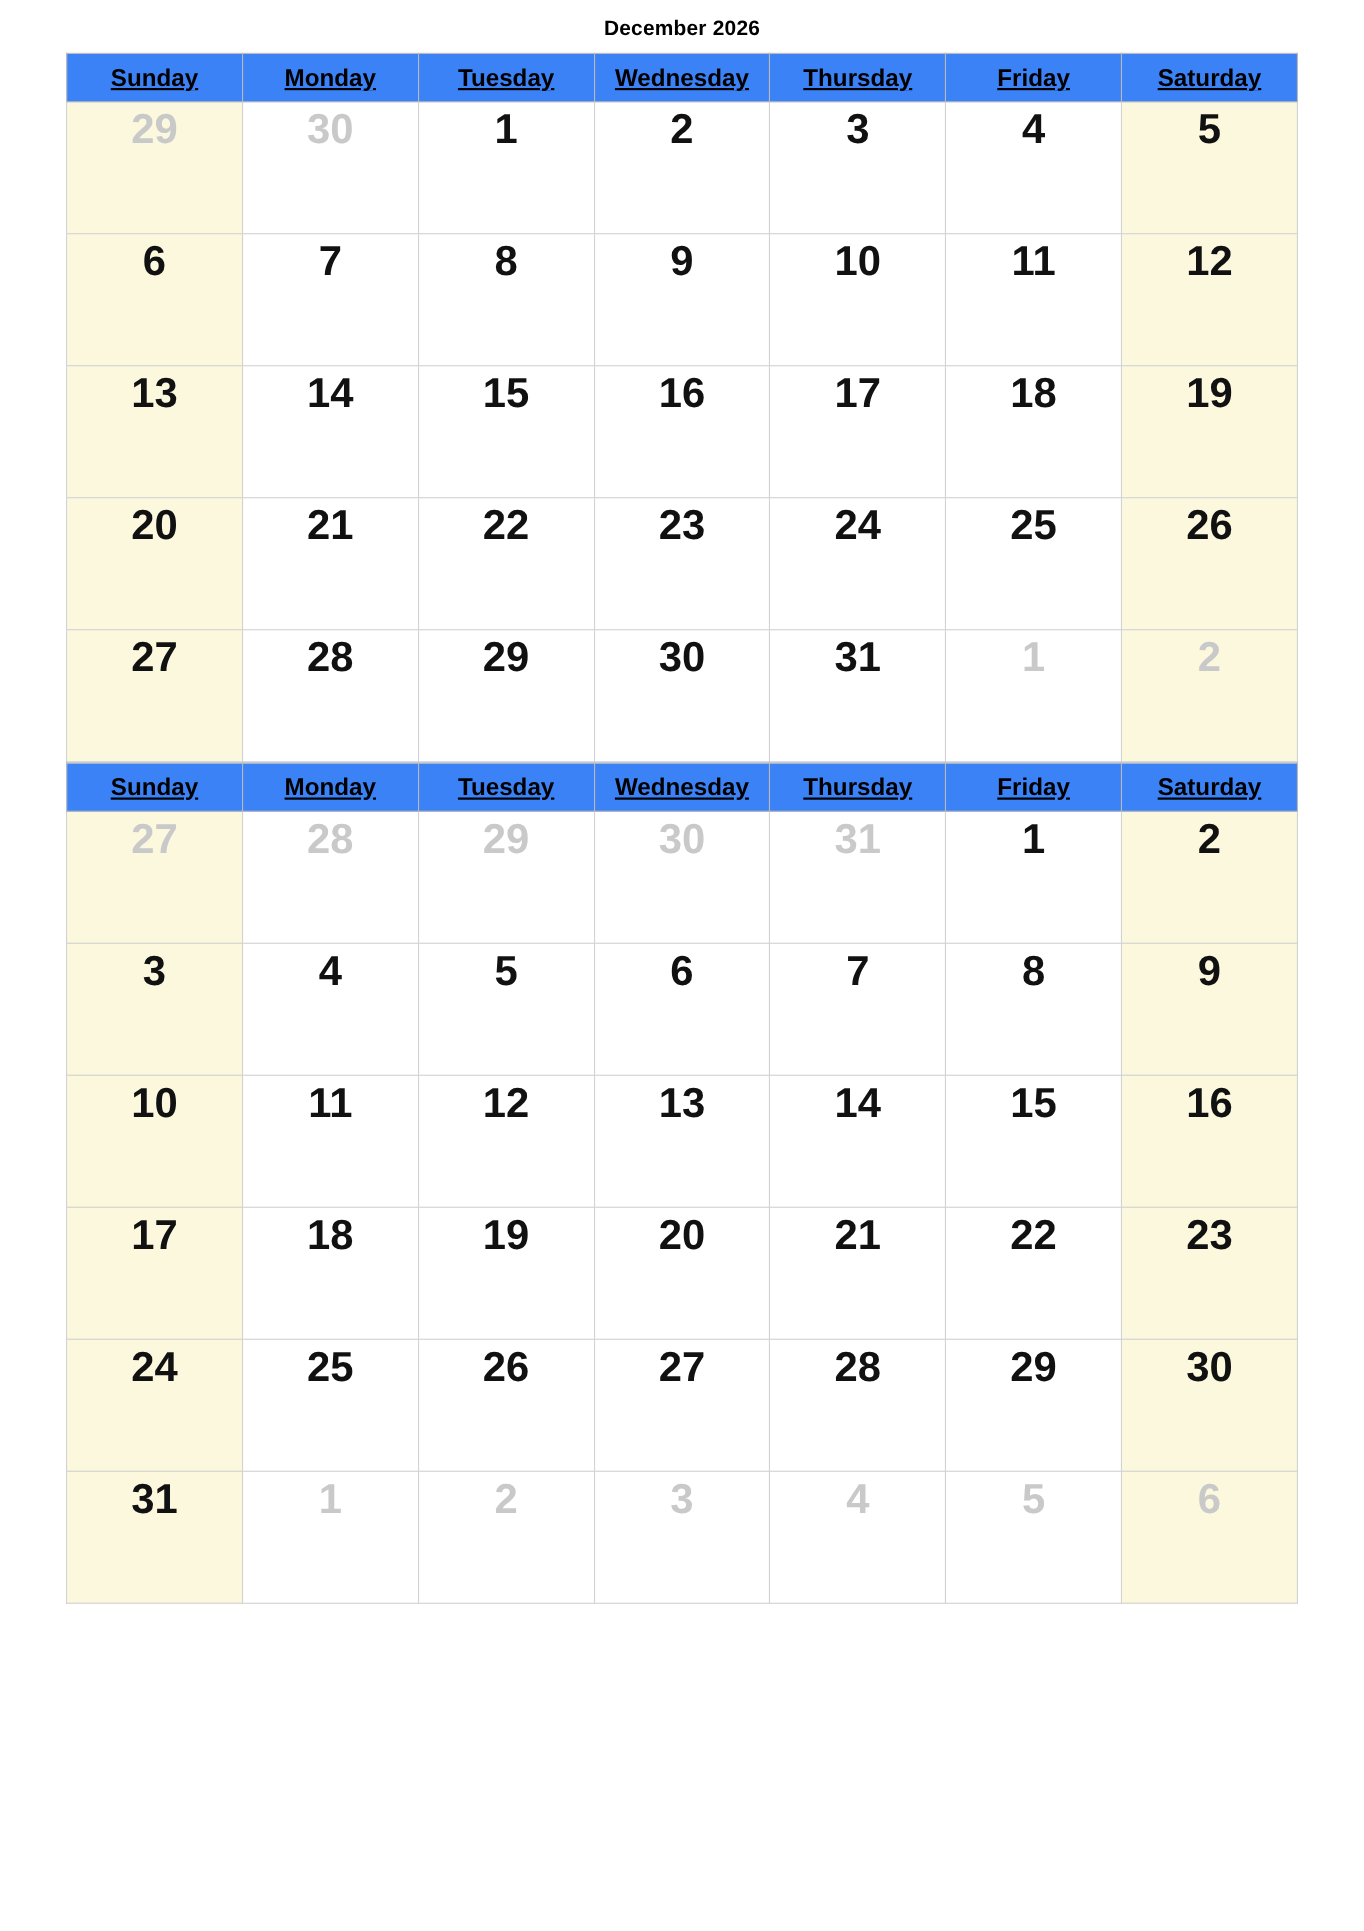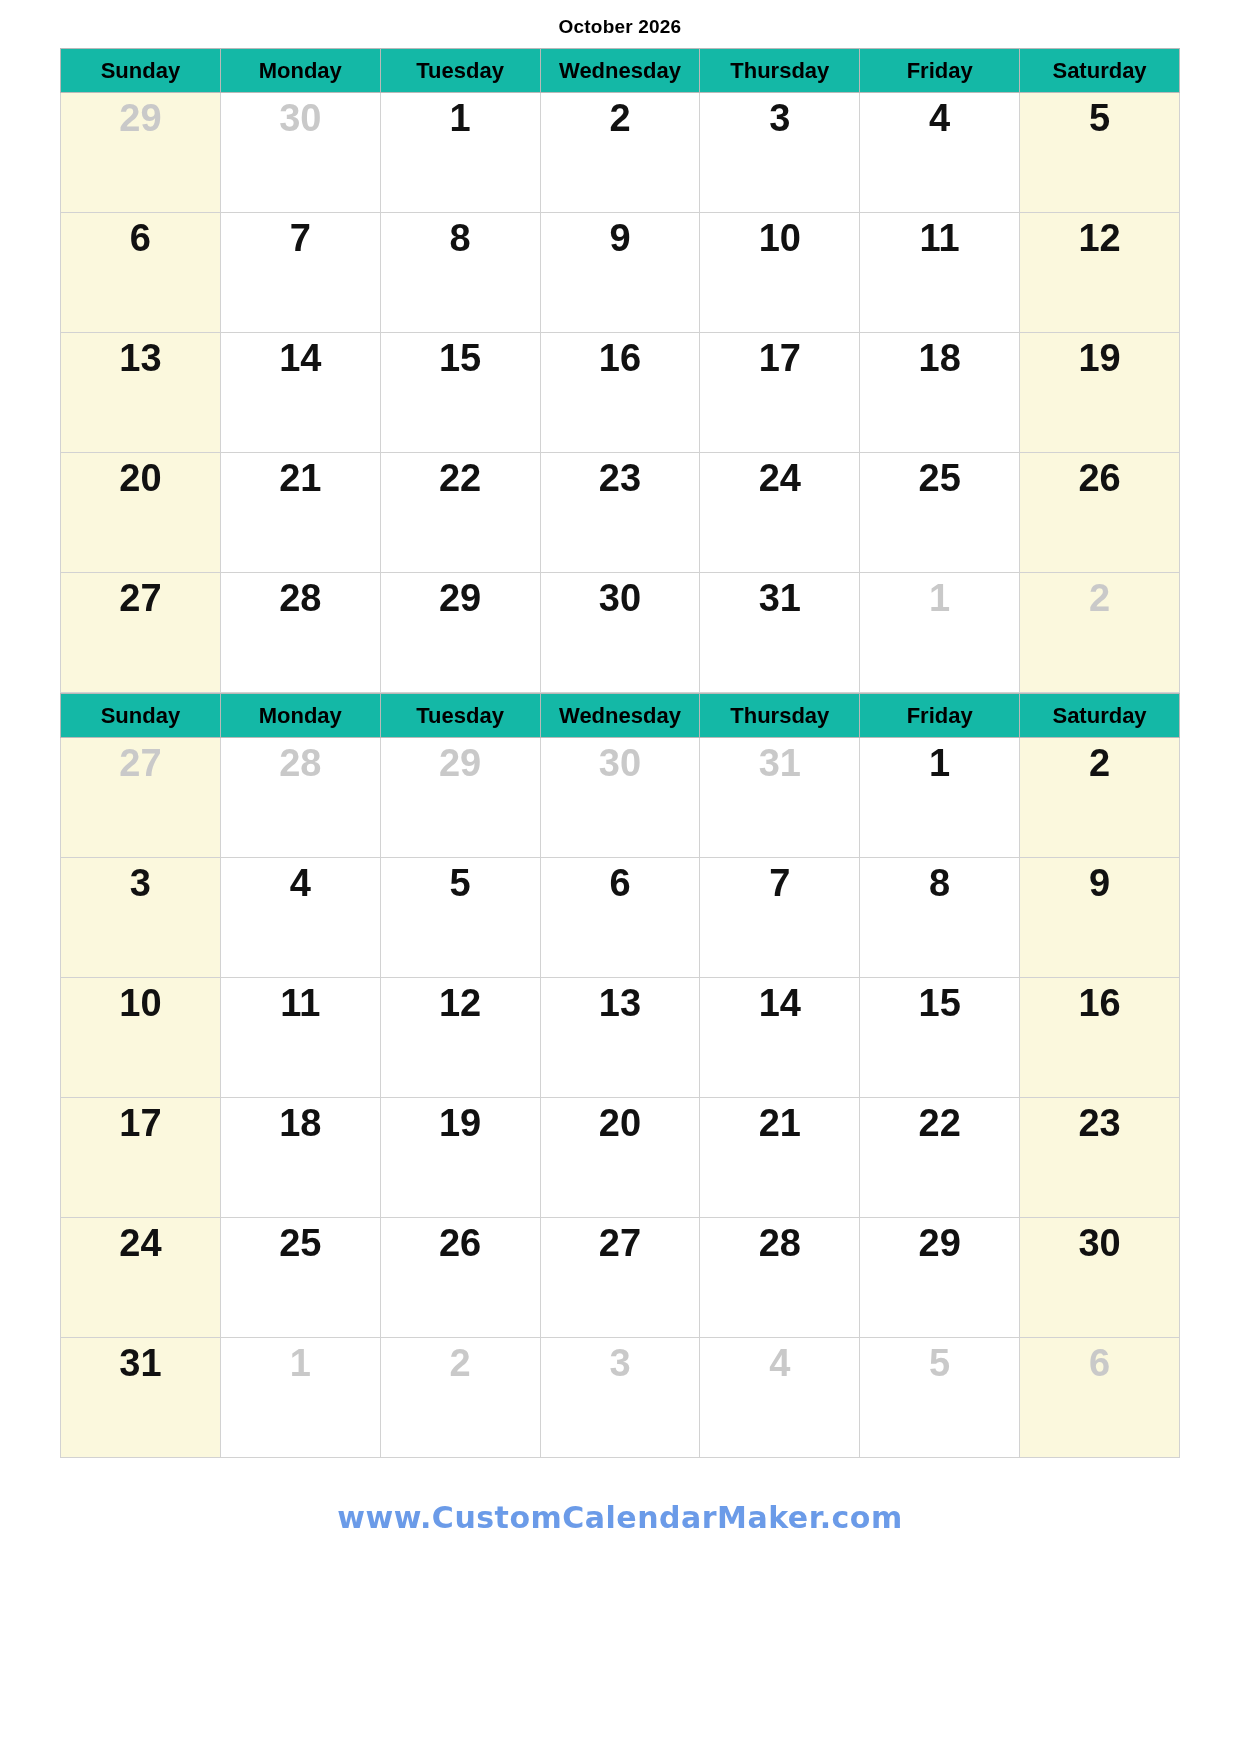--- a/index.html
+++ b/index.html
@@ -27,28 +27,29 @@
     color: #000000;
     padding: 16px 0 10px 0;
     letter-spacing: 0.2px;
   }
   table.cal {
     width: 100%;
     border-collapse: collapse;
     table-layout: fixed;
   }
   table.cal th {
-    background: #14b8a6;
+    background: #3b82f6;
     border: 1px solid #b9b9b9;
     font-size: 22px;
     font-weight: bold;
     color: #000000;
     height: 44px;
     padding: 2px 0;
     text-align: center;
+    text-decoration: underline;
   }
   table.cal td {
     border: 1px solid #d2d2d2;
     height: 120px;
     vertical-align: top;
     text-align: center;
     padding: 6px 0 0 0;
     background: #ffffff;
   }
   table.cal td.weekend {
@@ -78,21 +79,21 @@
     font-family: "DejaVu Sans", sans-serif;
   }
 </style>
 </head>
 <body>
 
 <div class="page">
 
   <div id="months-container">
       <div class="month-block">
-        <div class="month-title">October 2026</div>
+        <div class="month-title">December 2026</div>
         <table class="cal">
           <thead>
             <tr>
               <th>Sunday</th>
               <th>Monday</th>
               <th>Tuesday</th>
               <th>Wednesday</th>
               <th>Thursday</th>
               <th>Friday</th>
               <th>Saturday</th>
@@ -367,17 +368,14 @@
               </td>
               <td class="weekend">
                 <span class="daynum other">6</span>
               </td>
             </tr>
           </tbody>
         </table>
       </div>
     </div>
 
-  <div class="footer">
-    <a class="footer-link" href="#">www.CustomCalendarMaker.com</a>
-  </div>
 
 </div>
 
 </body></html>

